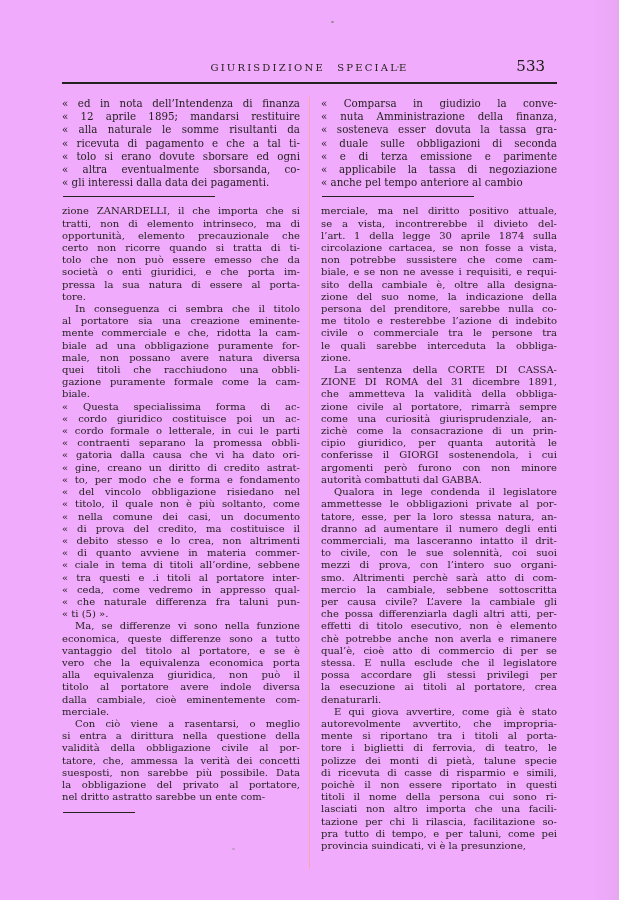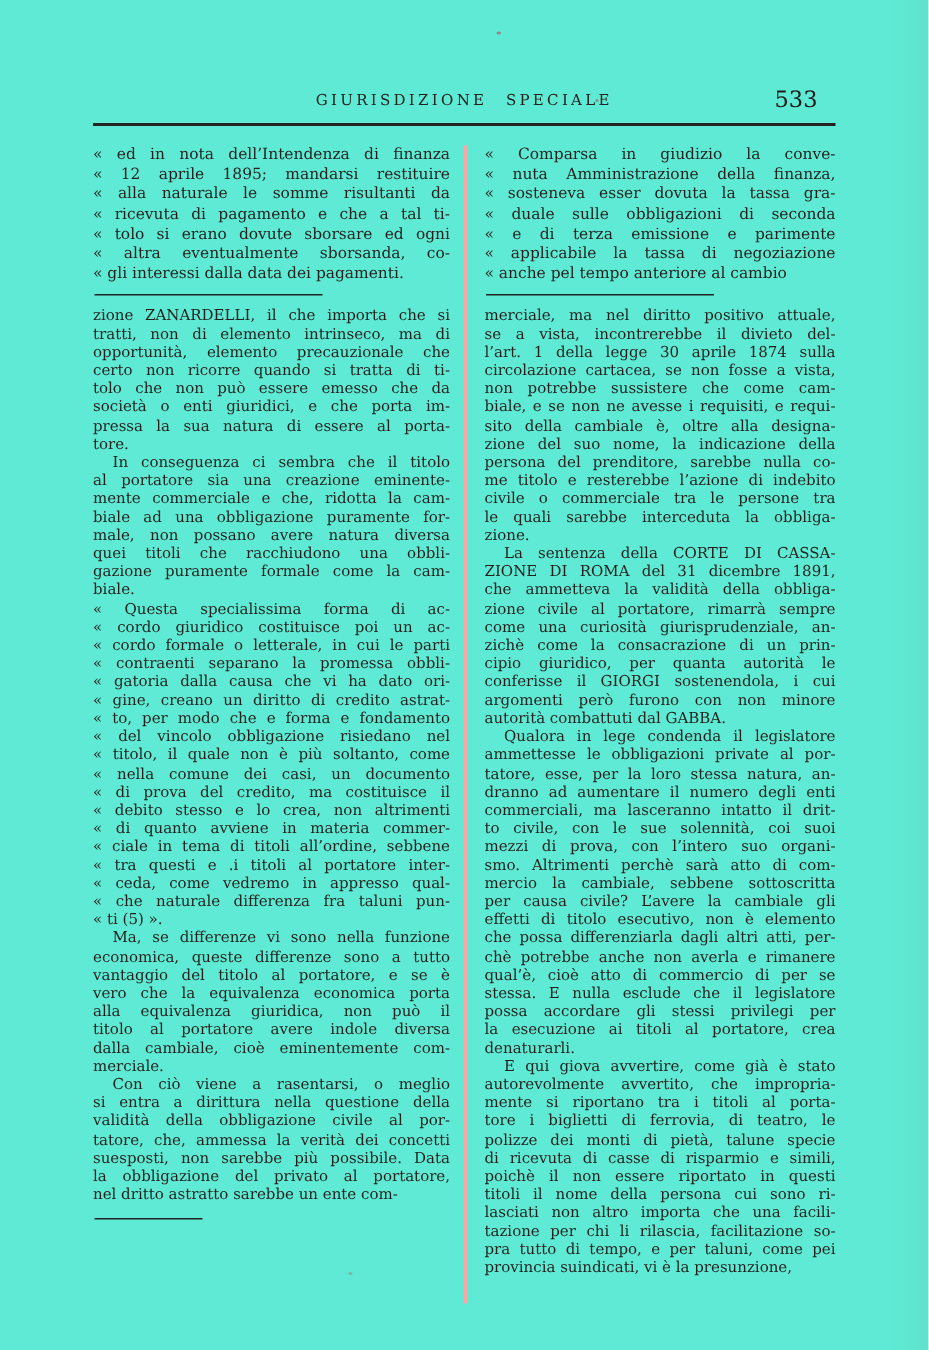--- a/index.html
+++ b/index.html
@@ -1,18 +1,18 @@
 <!DOCTYPE html>
 <html><head>
 <meta charset="utf-8">
 <style>
   html,body { margin:0; padding:0; background:#ffffff; }
   .scan {
     position:relative; width:619px; height:900px;
-    background:#5eead4;
+    background:#f0abfc;
     overflow:hidden;
     font-family:"DejaVu Serif","Liberation Serif",serif;
     color:#201e1b;
   }
   
   .scan::after {
     content:""; position:absolute; top:0; right:0; width:26px; height:100%;
     background:linear-gradient(to right, rgba(0,0,0,0) 0%, rgba(120,120,115,0.05) 70%, rgba(120,120,115,0.08) 100%);
     pointer-events:none;
   }
@@ -24,21 +24,21 @@
     font-size:10px; letter-spacing:2.2px; word-spacing:7px; color:#23211d;
   }
   .page-number {
     position:absolute; right:12px; top:1px; font-size:15px; color:#1c1a17;
   }
   .header-rule { border-bottom:2px solid #242220; margin-top:2px; }
 
   .columns { display:flex; align-items:stretch; margin-top:13px; min-height:772px; }
   .column { box-sizing:border-box; width:247px; }
   .column.left  { padding-right:9px; }
-  .column.right { border-left:3px solid #fca5a5; padding-left:11px; width:248px; }
+  .column.right { border-left:1px solid #fca5a5; padding-left:11px; width:248px; }
 
   .text-line {
     font-size:10px; line-height:12.2px;
     text-align:justify; text-align-last:justify;
     white-space:normal; color:#211f1c;
   }
   .text-line.last-line { text-align-last:left; }
 
   .quote-block .text-line { font-size:10.3px; line-height:13.2px; }
 
@@ -195,22 +195,22 @@
             <div class="text-line">Qualora in lege condenda il legislatore</div>
             <div class="text-line">ammettesse le obbligazioni private al por-</div>
             <div class="text-line">tatore, esse, per la loro stessa natura, an-</div>
             <div class="text-line">dranno ad aumentare il numero degli enti</div>
             <div class="text-line">commerciali, ma lasceranno intatto il drit-</div>
             <div class="text-line">to civile, con le sue solennità, coi suoi</div>
             <div class="text-line">mezzi di prova, con l’intero suo organi-</div>
             <div class="text-line">smo. Altrimenti perchè sarà atto di com-</div>
             <div class="text-line">mercio la cambiale, sebbene sottoscritta</div>
             <div class="text-line">per causa civile? L’avere la cambiale gli</div>
+            <div class="text-line">che possa differenziarla dagli altri atti, per-</div>
             <div class="text-line">effetti di titolo esecutivo, non è elemento</div>
-            <div class="text-line">che possa differenziarla dagli altri atti, per-</div>
             <div class="text-line">chè potrebbe anche non averla e rimanere</div>
             <div class="text-line">qual’è, cioè atto di commercio di per se</div>
             <div class="text-line">stessa. E nulla esclude che il legislatore</div>
             <div class="text-line">possa accordare gli stessi privilegi per</div>
             <div class="text-line">la esecuzione ai titoli al portatore, crea</div>
             <div class="text-line last-line">denaturarli.</div>
           </div>
         <div class="para indent">
             <div class="text-line">E qui giova avvertire, come già è stato</div>
             <div class="text-line">autorevolmente avvertito, che impropria-</div>

